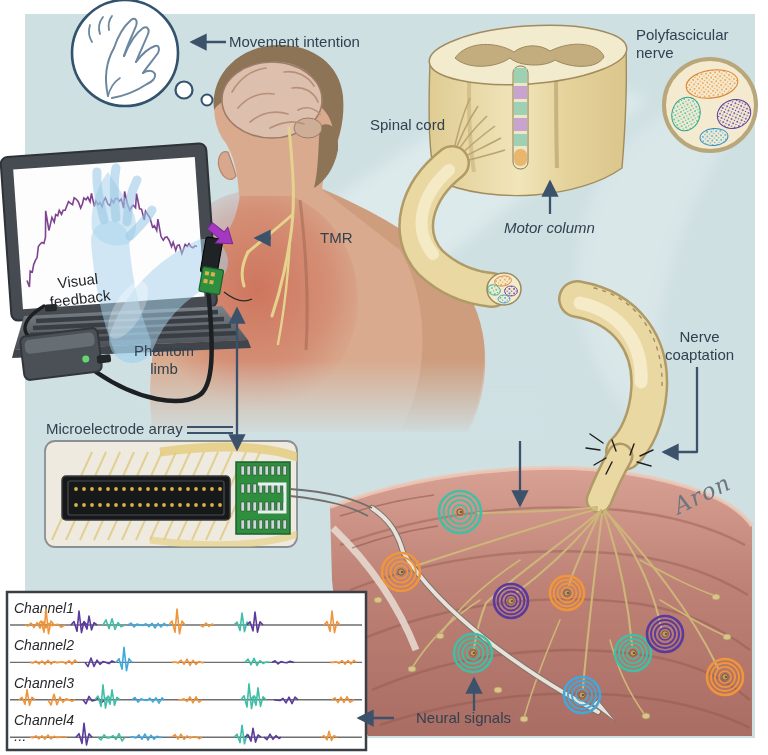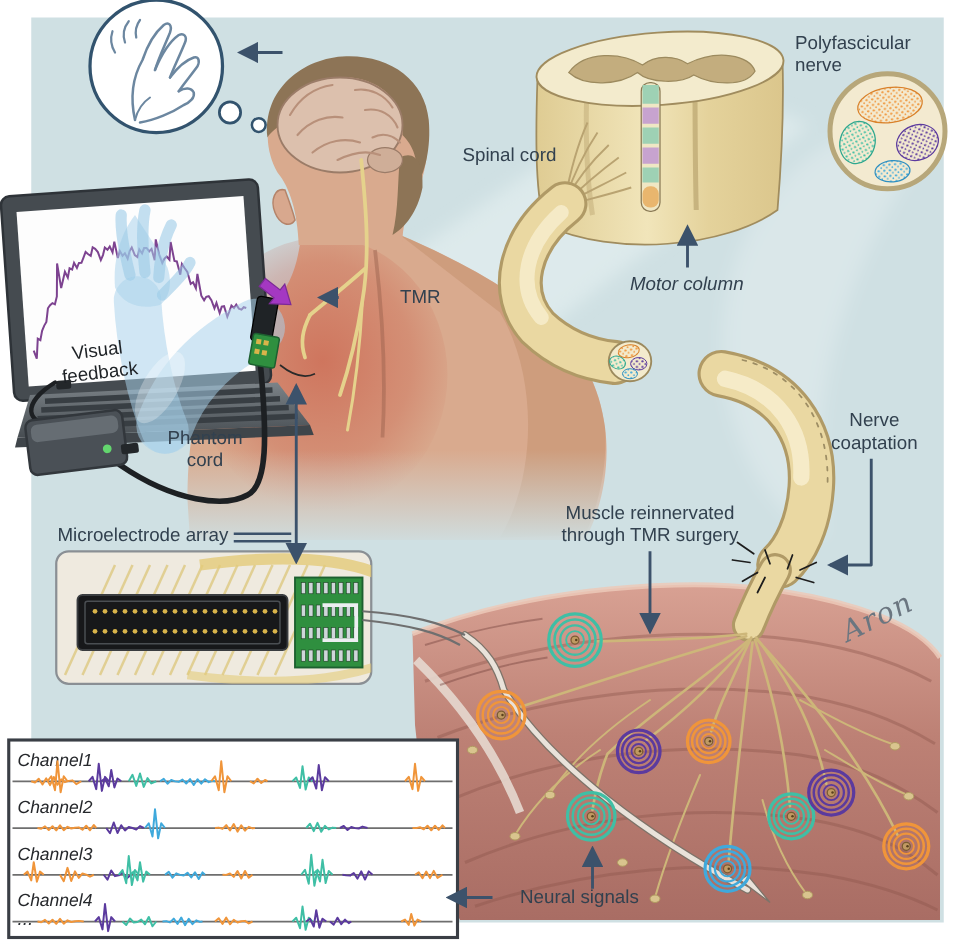--- a/index.html
+++ b/index.html
@@ -557,31 +557,30 @@
     <path d="M520,441 L520,505" marker-end="url(#ah)"></path>
     <path d="M697,367 L697,452 L664,452" marker-end="url(#ah)"></path>
     <path d="M394,718 L359,718" marker-end="url(#ah)"></path>
     <path d="M474,711 L474,679" marker-end="url(#ah)"></path>
     <path d="M237,449 L237,309" marker-start="url(#ah)" marker-end="url(#ah)"></path>
     <path d="M187,427 L233,427 M187,433 L233,433" stroke-width="2"></path>
   </g>
 </svg>
 
 <div class="labels">
+  <div class="label" style="left:229px;top:33px;">Movement intention</div>
   <div class="label" style="left:370px;top:116px;">Spinal cord</div>
   <div class="label" style="left:636px;top:26px;">Polyfascicular
 nerve</div>
   <div class="label" style="left:504px;top:219px;font-style:italic;">Motor column</div>
   <div class="label lbl-visual" style="left:26px;top:272px;width:106px;">Visual
 feedback</div>
   <div class="label" style="left:276px;top:229px;margin-left:44px;">TMR</div>
   <div class="label center" style="left:118px;top:342px;width:92px;">Phantom
-cord</div>
+limb</div>
   <div class="label" style="left:46px;top:420px;">Microelectrode array</div>
-  <div class="label center" style="left:430px;top:402px;width:180px;">Muscle reinnervated
-through TMR surgery</div>
   <div class="label center" style="left:652px;top:328px;width:95px;">Nerve
 coaptation</div>
   <div class="label" style="left:416px;top:709px;">Neural signals</div>
   <div class="label lbl-ellipsis" style="left:14px;top:727px;">...</div>
   <div class="label lbl-signature" style="left:672px;top:480px;">Aron</div>
 </div>
 </div>
 
 </body></html>

